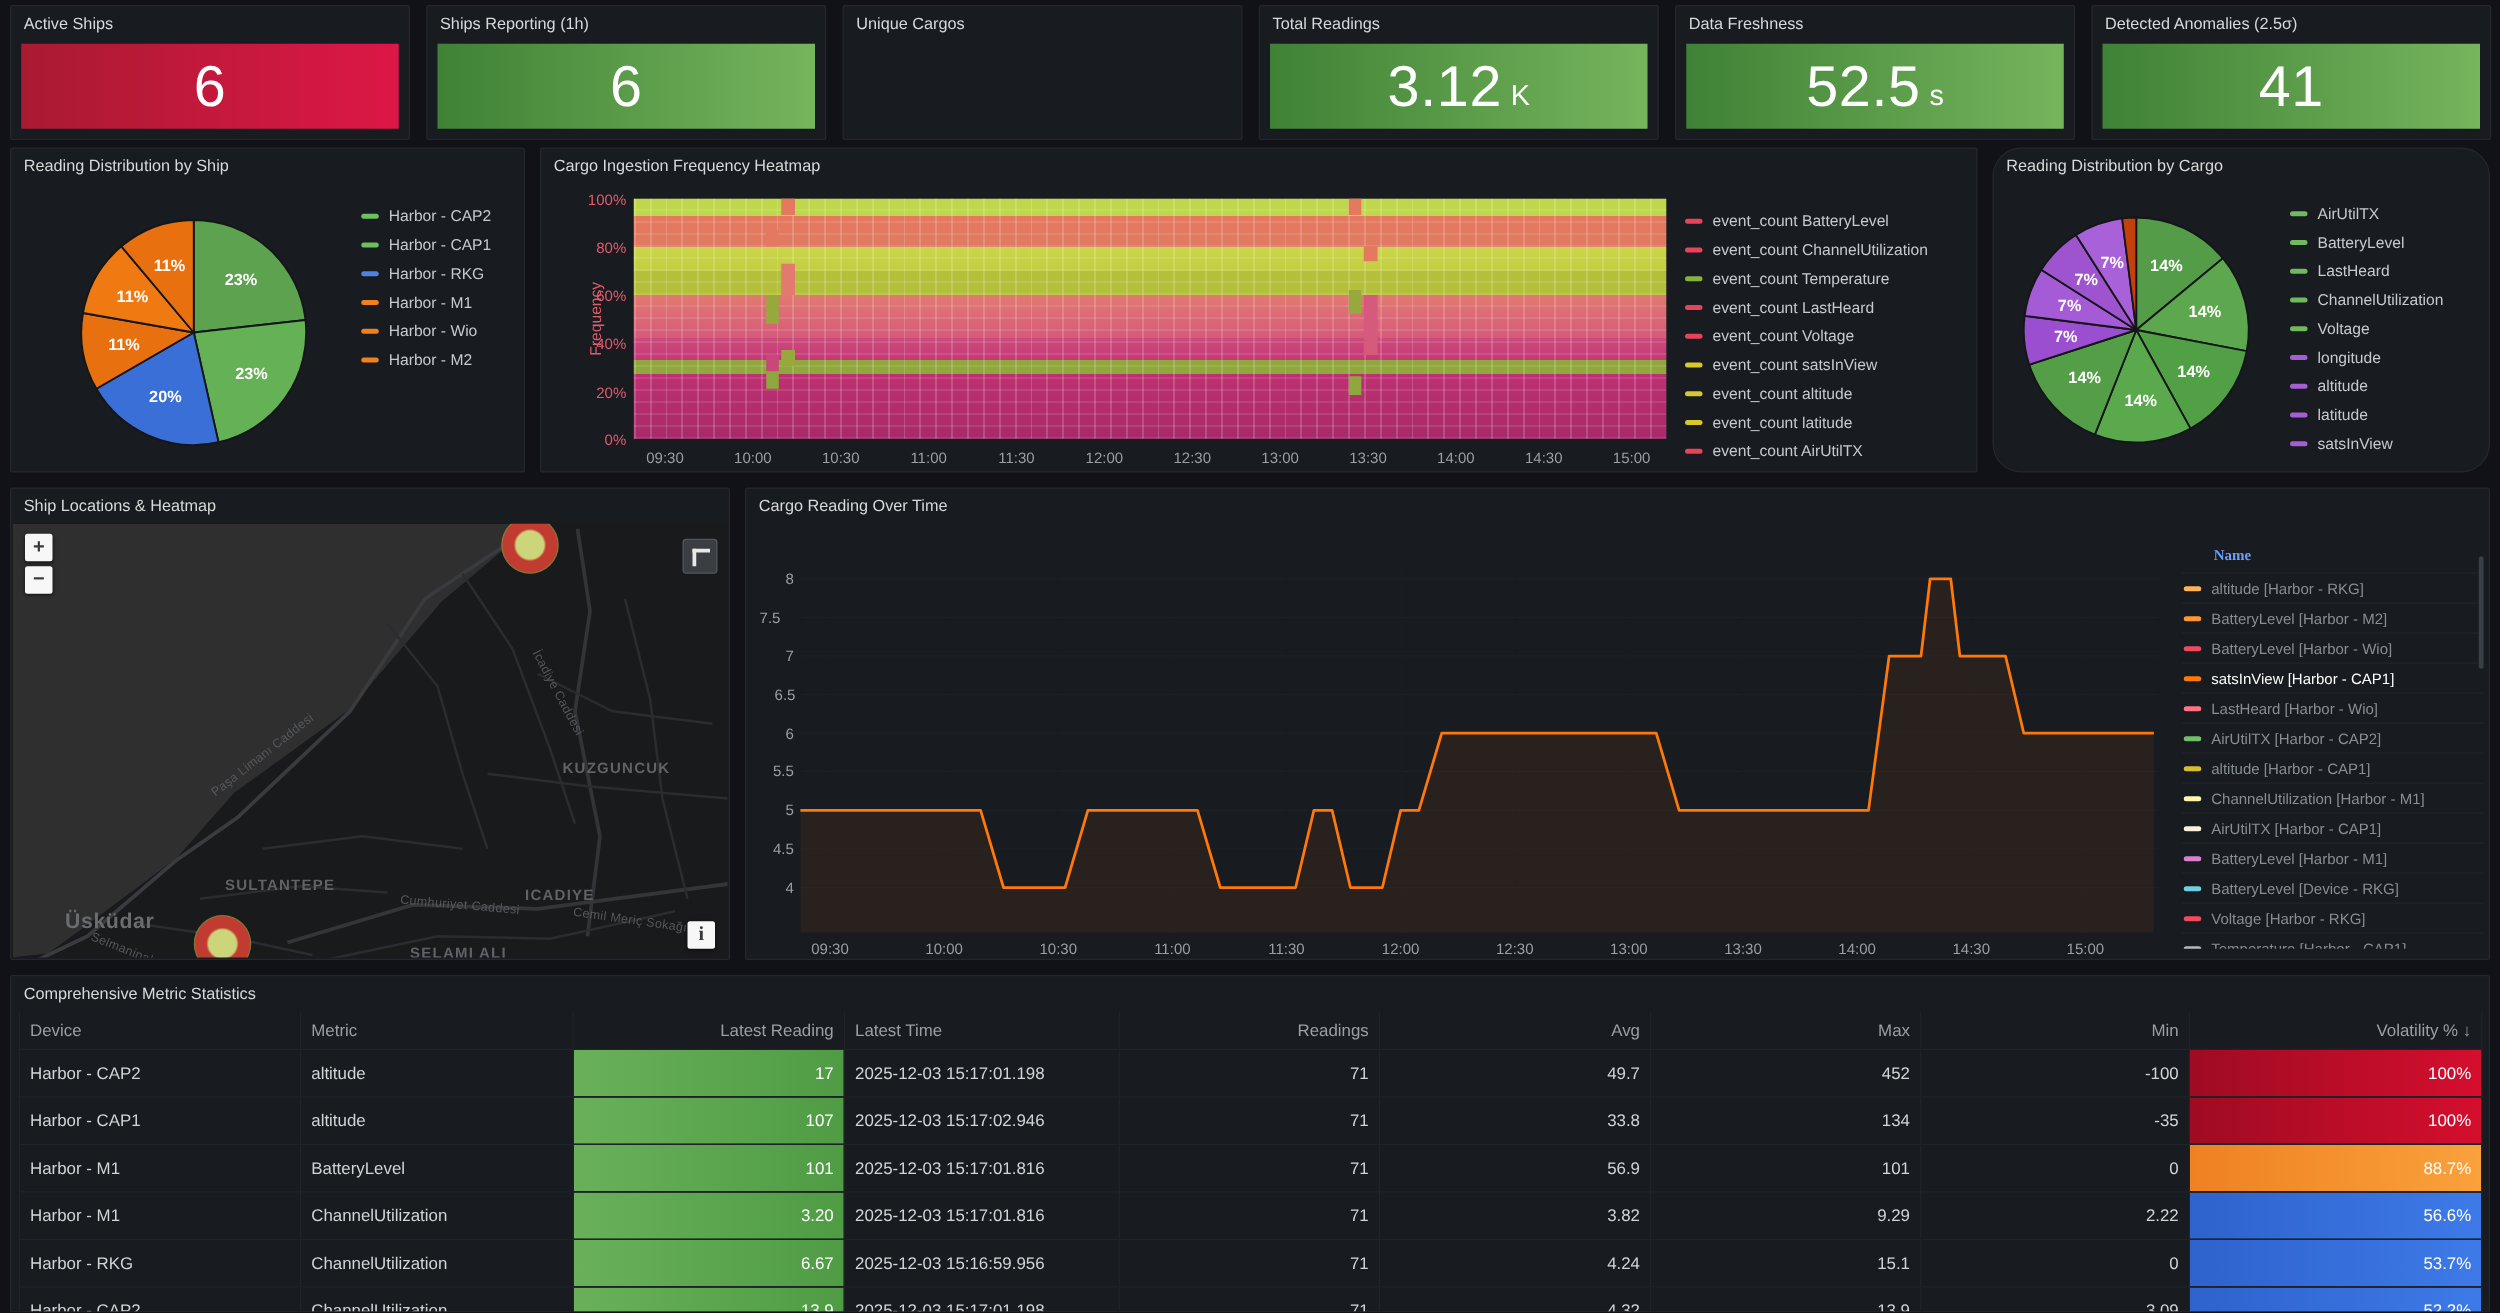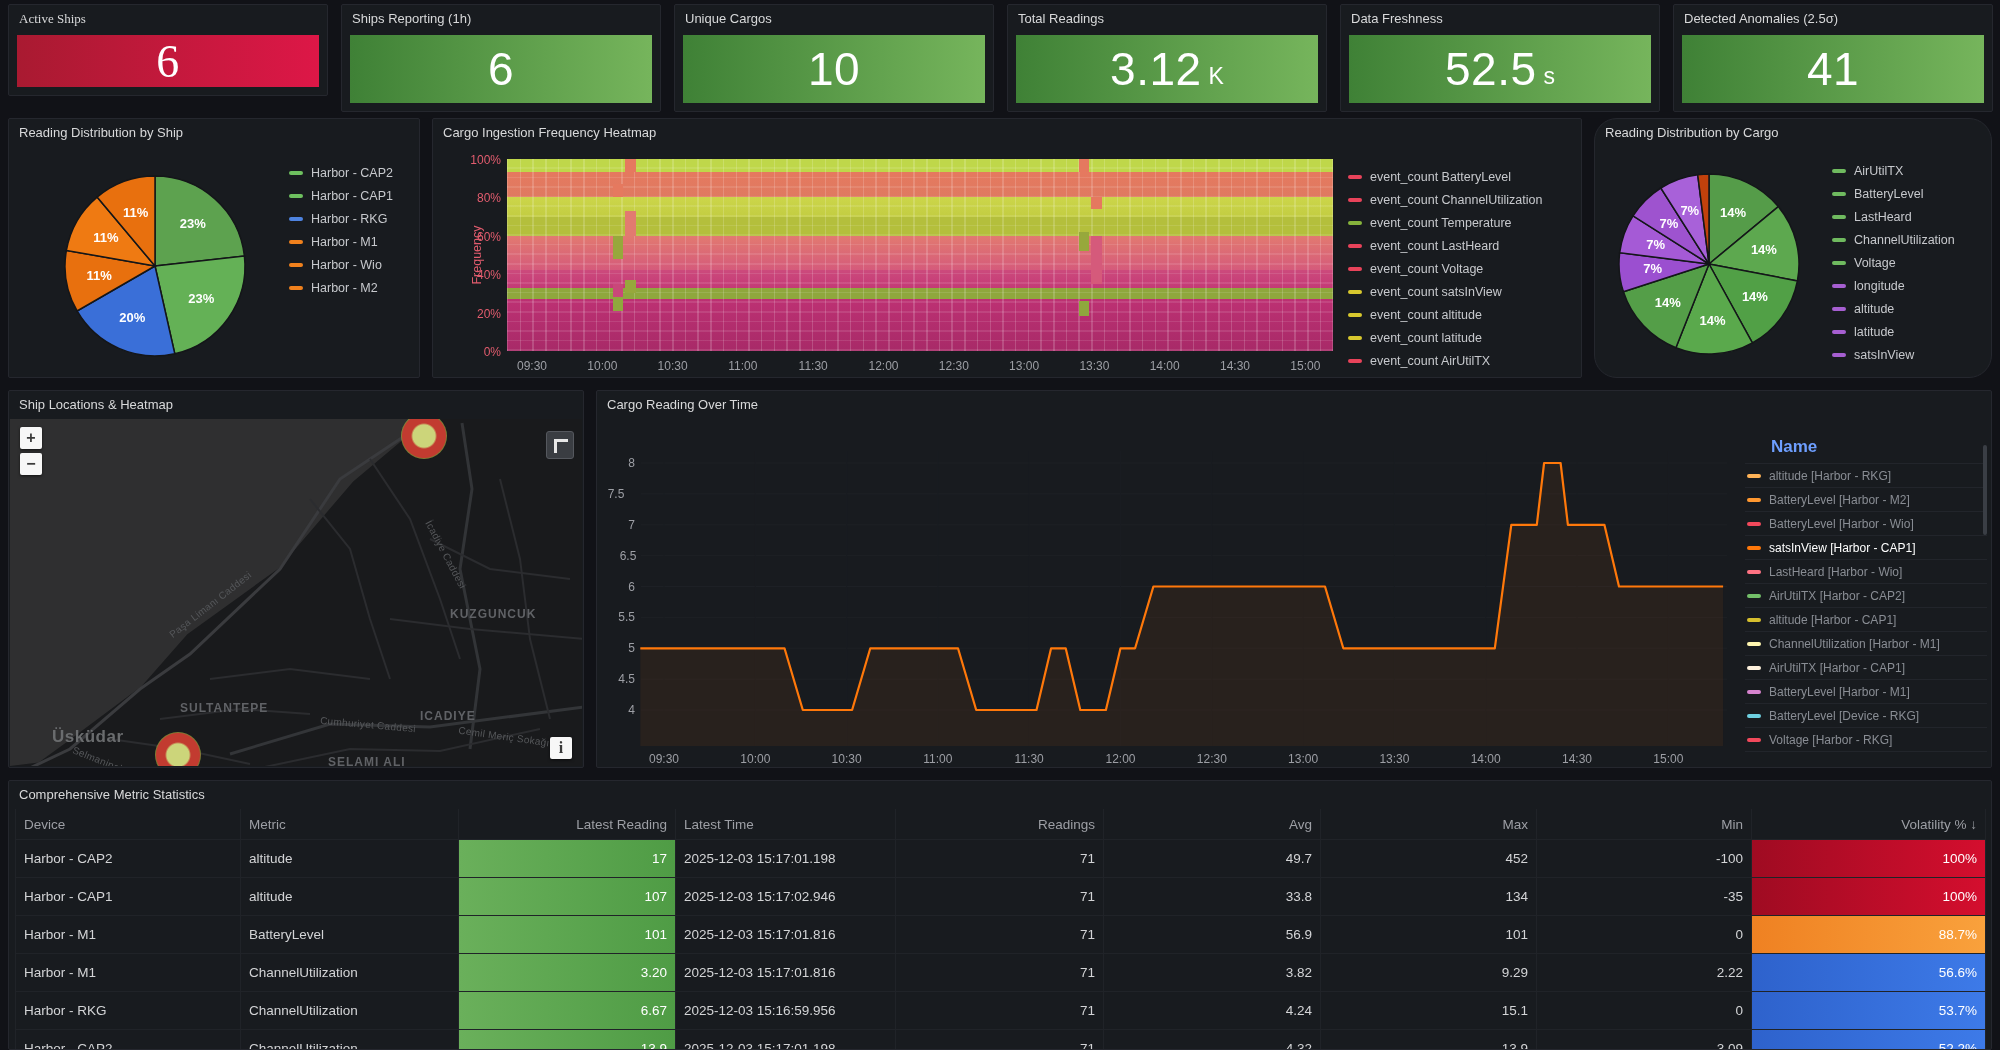--- a/index.html
+++ b/index.html
@@ -41,21 +41,21 @@
   .water{position:absolute;inset:0;background:#2f2f30;clip-path:polygon(0 0,73% 0,60% 18%,47% 43%,31% 62%,23% 77%,10% 93%,5% 99%,0 100%);}
   .map-lab{position:absolute;color:#606266;letter-spacing:1px;font-size:12px;font-weight:700;white-space:nowrap;}
   .map-lab.city{font-size:17px;color:#6a6c6e;letter-spacing:.5px;}
   .map-lab.street{font-size:10px;font-weight:400;color:#55575a;letter-spacing:.3px;}
   .mapbtn{position:absolute;width:22px;height:22px;background:#f7f7f7;color:#3a3a3a;border-radius:2px;
     font-size:16px;font-weight:700;text-align:center;line-height:21px;cursor:pointer;box-shadow:0 1px 3px rgba(0,0,0,.6);}
   .heat{position:absolute;width:46px;height:46px;border-radius:50%;
     background:radial-gradient(circle,#ccd57a 0 34%,#c23b30 40% 66%,rgba(150,170,60,.75) 70% 80%,transparent 84%);}
   
   .ts-leg{position:absolute;left:1148px;top:44px;width:242px;bottom:8px;overflow:hidden;}
-  .ts-leg-header{color:#6e9fff;font-size:17px;font-weight:700;padding:2px 0 6px 26px;}
+  .ts-leg-header{color:#6e9fff;font-size:12px;font-weight:700;padding:2px 0 6px 26px;font-family:Liberation Serif, serif;}
   .ts-row{display:flex;align-items:center;height:23px;border-top:1px solid #22252b;cursor:pointer;padding-left:2px;}
   .ts-row .leg-label{color:#898d94;font-size:12px;}
   .ts-row.sel .leg-label{color:#ffffff;font-weight:500;}
   .ts-scroll{position:absolute;right:0;top:10px;width:4px;height:90px;background:#3a3e45;border-radius:2px;}
   
   table.gtab{border-collapse:collapse;table-layout:fixed;width:1970px;margin-left:6px;font-size:13.5px;}
   .gtab th{height:30px;font-weight:400;color:#9d9fa5;text-align:left;padding:0 8px;border:1px solid #202328;border-top:none;white-space:nowrap;overflow:hidden;cursor:pointer;}
   .gtab td{height:37px;color:#d3d4d6;padding:0 8px;border:1px solid #202328;white-space:nowrap;overflow:hidden;}
   .gtab .num{text-align:right;}
   .cellfill{margin:0 -8px;height:37px;line-height:37px;padding:0 8px;text-align:right;color:#fff;font-weight:500;}
@@ -65,37 +65,34 @@
   .vol-blue{background:linear-gradient(90deg,#2e62cc,#3d7ae8);}
   svg{display:block;}
   .piept{font-size:13px;font-weight:600;fill:#ffffff;}
 </style>
 </head>
 <body>
 
 <div class="dash">
 
   <div id="stats-row">
-      <div class="panel" style="left: 8px; top: 4px; width: 320px; height: 92px; font-family: Liberation Serif, serif;">
+      <div class="panel" style="left: 8px; top: 4px; width: 320px; height: 108px;">
         <div class="ptitle">Active Ships</div>
         <div class="statval grad-red">
           <span class="bigval">6</span>
         </div>
       </div>
       <div class="panel" style="left: 341px; top: 4px; width: 320px; height: 108px;">
         <div class="ptitle">Ships Reporting (1h)</div>
         <div class="statval grad-green">
           <span class="bigval">6</span>
         </div>
       </div>
       <div class="panel" style="left: 674px; top: 4px; width: 320px; height: 108px;">
         <div class="ptitle">Unique Cargos</div>
-        <div class="statval grad-green">
-          <span class="bigval">10</span>
-        </div>
       </div>
       <div class="panel" style="left: 1007px; top: 4px; width: 320px; height: 108px;">
         <div class="ptitle">Total Readings</div>
         <div class="statval grad-green">
           <span class="bigval">3.12</span>
           <span class="unit">K</span>
         </div>
       </div>
       <div class="panel" style="left: 1340px; top: 4px; width: 320px; height: 108px;">
         <div class="ptitle">Data Freshness</div>

